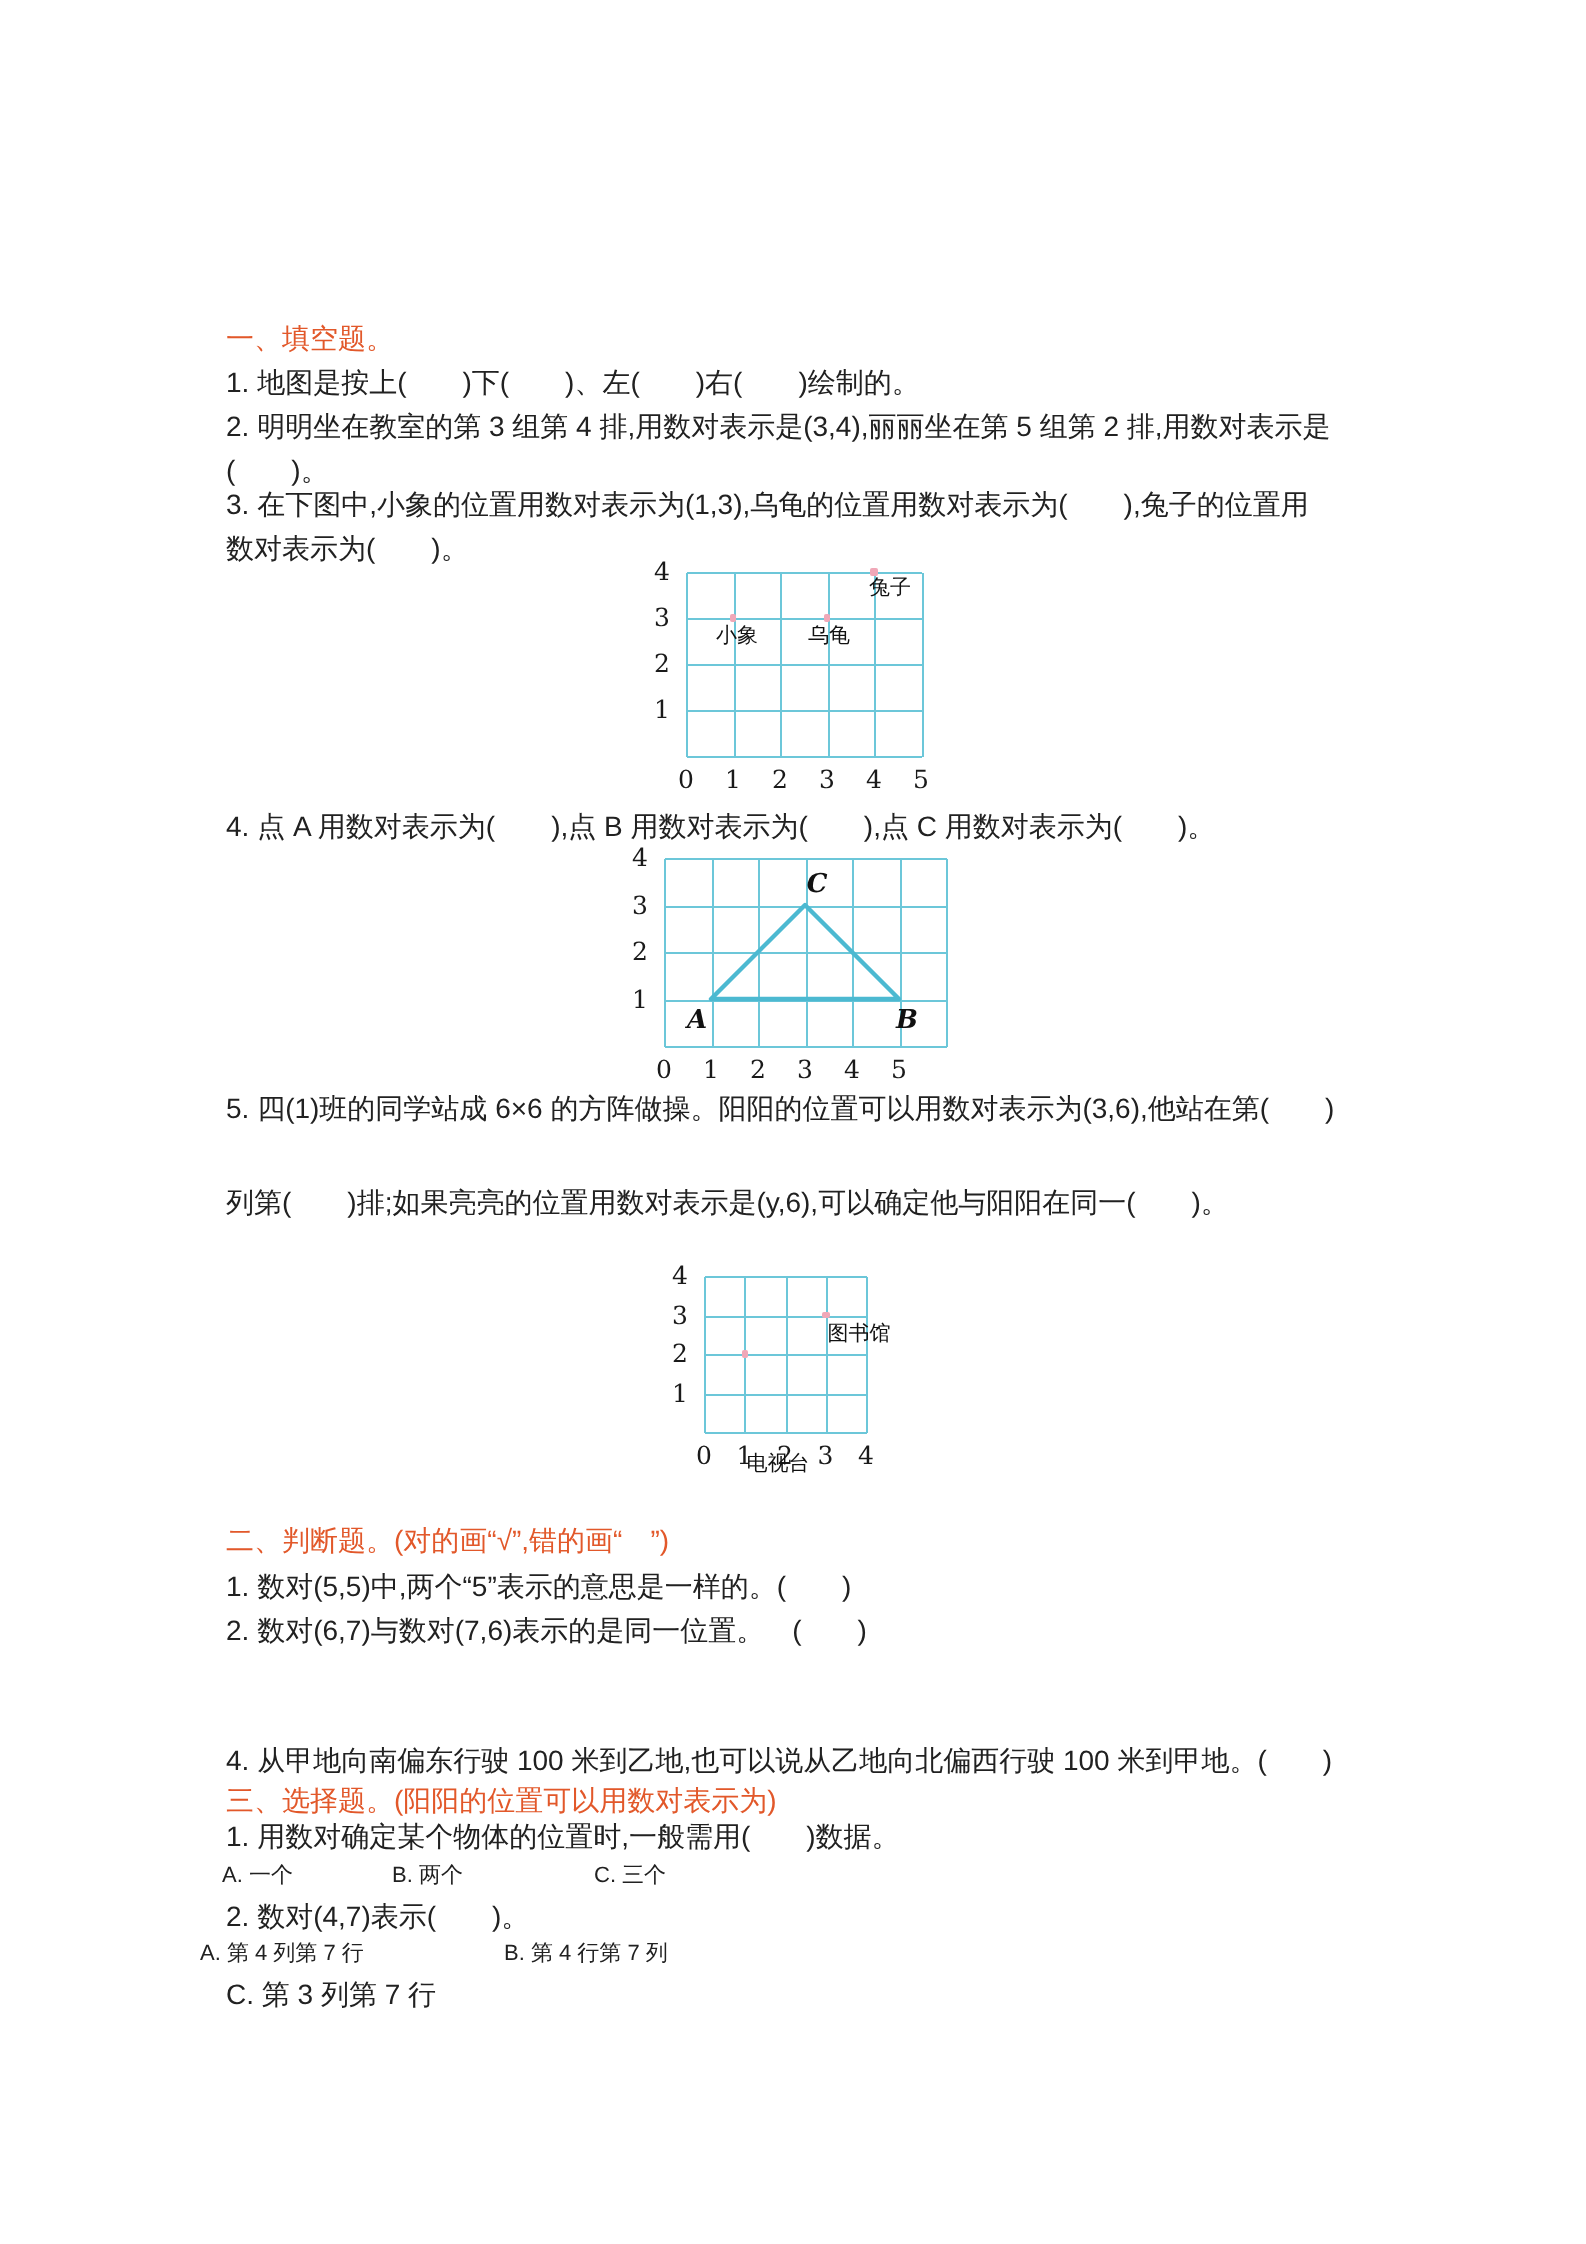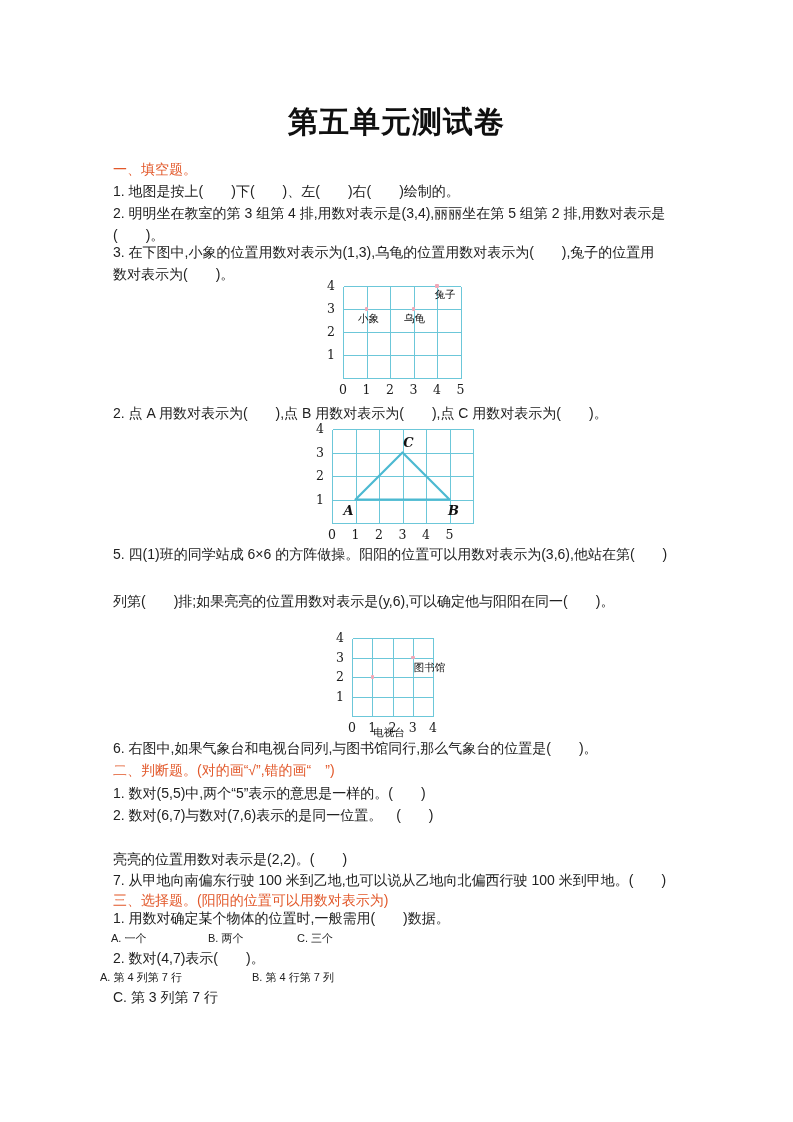--- a/index.html
+++ b/index.html
@@ -47,43 +47,40 @@
     font-size:13px;line-height:14px;color:#111;
     transform:translateX(-50%);
   }
   svg.grid{position:absolute;overflow:visible;}
 </style>
 </head>
 <body>
 
 <div class="page">
 
-  <h1 class="title">第五单元测试卷</h1>
 
   <div class="line orange" style="top:160px">一、填空题。</div>
   <div class="line" style="top:182px">1. 地图是按上(　　)下(　　)、左(　　)右(　　)绘制的。</div>
   <div class="line" style="top:204px">2. 明明坐在教室的第 3 组第 4 排,用数对表示是(3,4),丽丽坐在第 5 组第 2 排,用数对表示是</div>
   <div class="line" style="top:226px">(　　)。</div>
   <div class="line" style="top:243px">3. 在下图中,小象的位置用数对表示为(1,3),乌龟的位置用数对表示为(　　),兔子的位置用</div>
   <div class="line" style="top:265px">数对表示为(　　)。</div>
-  <div class="line" style="top:404px">2. 点 A 用数对表示为(　　),点 B 用数对表示为(　　),点 C 用数对表示为(　　)。</div>
+  <div class="line" style="top:404px">4. 点 A 用数对表示为(　　),点 B 用数对表示为(　　),点 C 用数对表示为(　　)。</div>
   <div class="line" style="top:545px">5. 四(1)班的同学站成 6×6 的方阵做操。阳阳的位置可以用数对表示为(3,6),他站在第(　　)</div>
   <div class="line" style="top:592px">列第(　　)排;如果亮亮的位置用数对表示是(y,6),可以确定他与阳阳在同一(　　)。</div>
-  <div class="line" style="top:739px">6. 右图中,如果气象台和电视台同列,与图书馆同行,那么气象台的位置是(　　)。</div>
 
   <div class="line orange" style="top:761px">二、判断题。(对的画“√”,错的画“　”)</div>
   <div class="line" style="top:784px">1. 数对(5,5)中,两个“5”表示的意思是一样的。(　　)</div>
   <div class="line" style="top:806px">2. 数对(6,7)与数对(7,6)表示的是同一位置。　(　　)</div>
-  <div class="line" style="top:850px">亮亮的位置用数对表示是(2,2)。(　　)</div>
-  <div class="line" style="top:871px">7. 从甲地向南偏东行驶 100 米到乙地,也可以说从乙地向北偏西行驶 100 米到甲地。(　　)</div>
+  <div class="line" style="top:871px">4. 从甲地向南偏东行驶 100 米到乙地,也可以说从乙地向北偏西行驶 100 米到甲地。(　　)</div>
 
   <div class="line orange" style="top:891px">三、选择题。(阳阳的位置可以用数对表示为)</div>
   <div class="line" style="top:909px">1. 用数对确定某个物体的位置时,一般需用(　　)数据。</div>
   <span class="opt" style="left:111px;top:929px">A. 一个</span>
-  <span class="opt" style="left:208px;top:929px">B. 两个</span>
+  <span class="opt" style="left:196px;top:929px">B. 两个</span>
   <span class="opt" style="left:297px;top:929px">C. 三个</span>
   <div class="line" style="top:949px">2. 数对(4,7)表示(　　)。</div>
   <span class="opt" style="left:100px;top:968px">A. 第 4 列第 7 行</span>
   <span class="opt" style="left:252px;top:968px">B. 第 4 行第 7 列</span>
   <div class="line" style="top:988px">C. 第 3 列第 7 行</div>
 
   <div id="figures-layer">
       <svg class="grid" width="118.5" height="93" style="left: 343px; top: 286px;">
         <line x1="0.5" y1="0.5" x2="0.5" y2="92.5" stroke="#6cc7d9" stroke-width="1" shape-rendering="crispEdges"></line>
         <line x1="24.5" y1="0.5" x2="24.5" y2="92.5" stroke="#6cc7d9" stroke-width="1" shape-rendering="crispEdges"></line>

